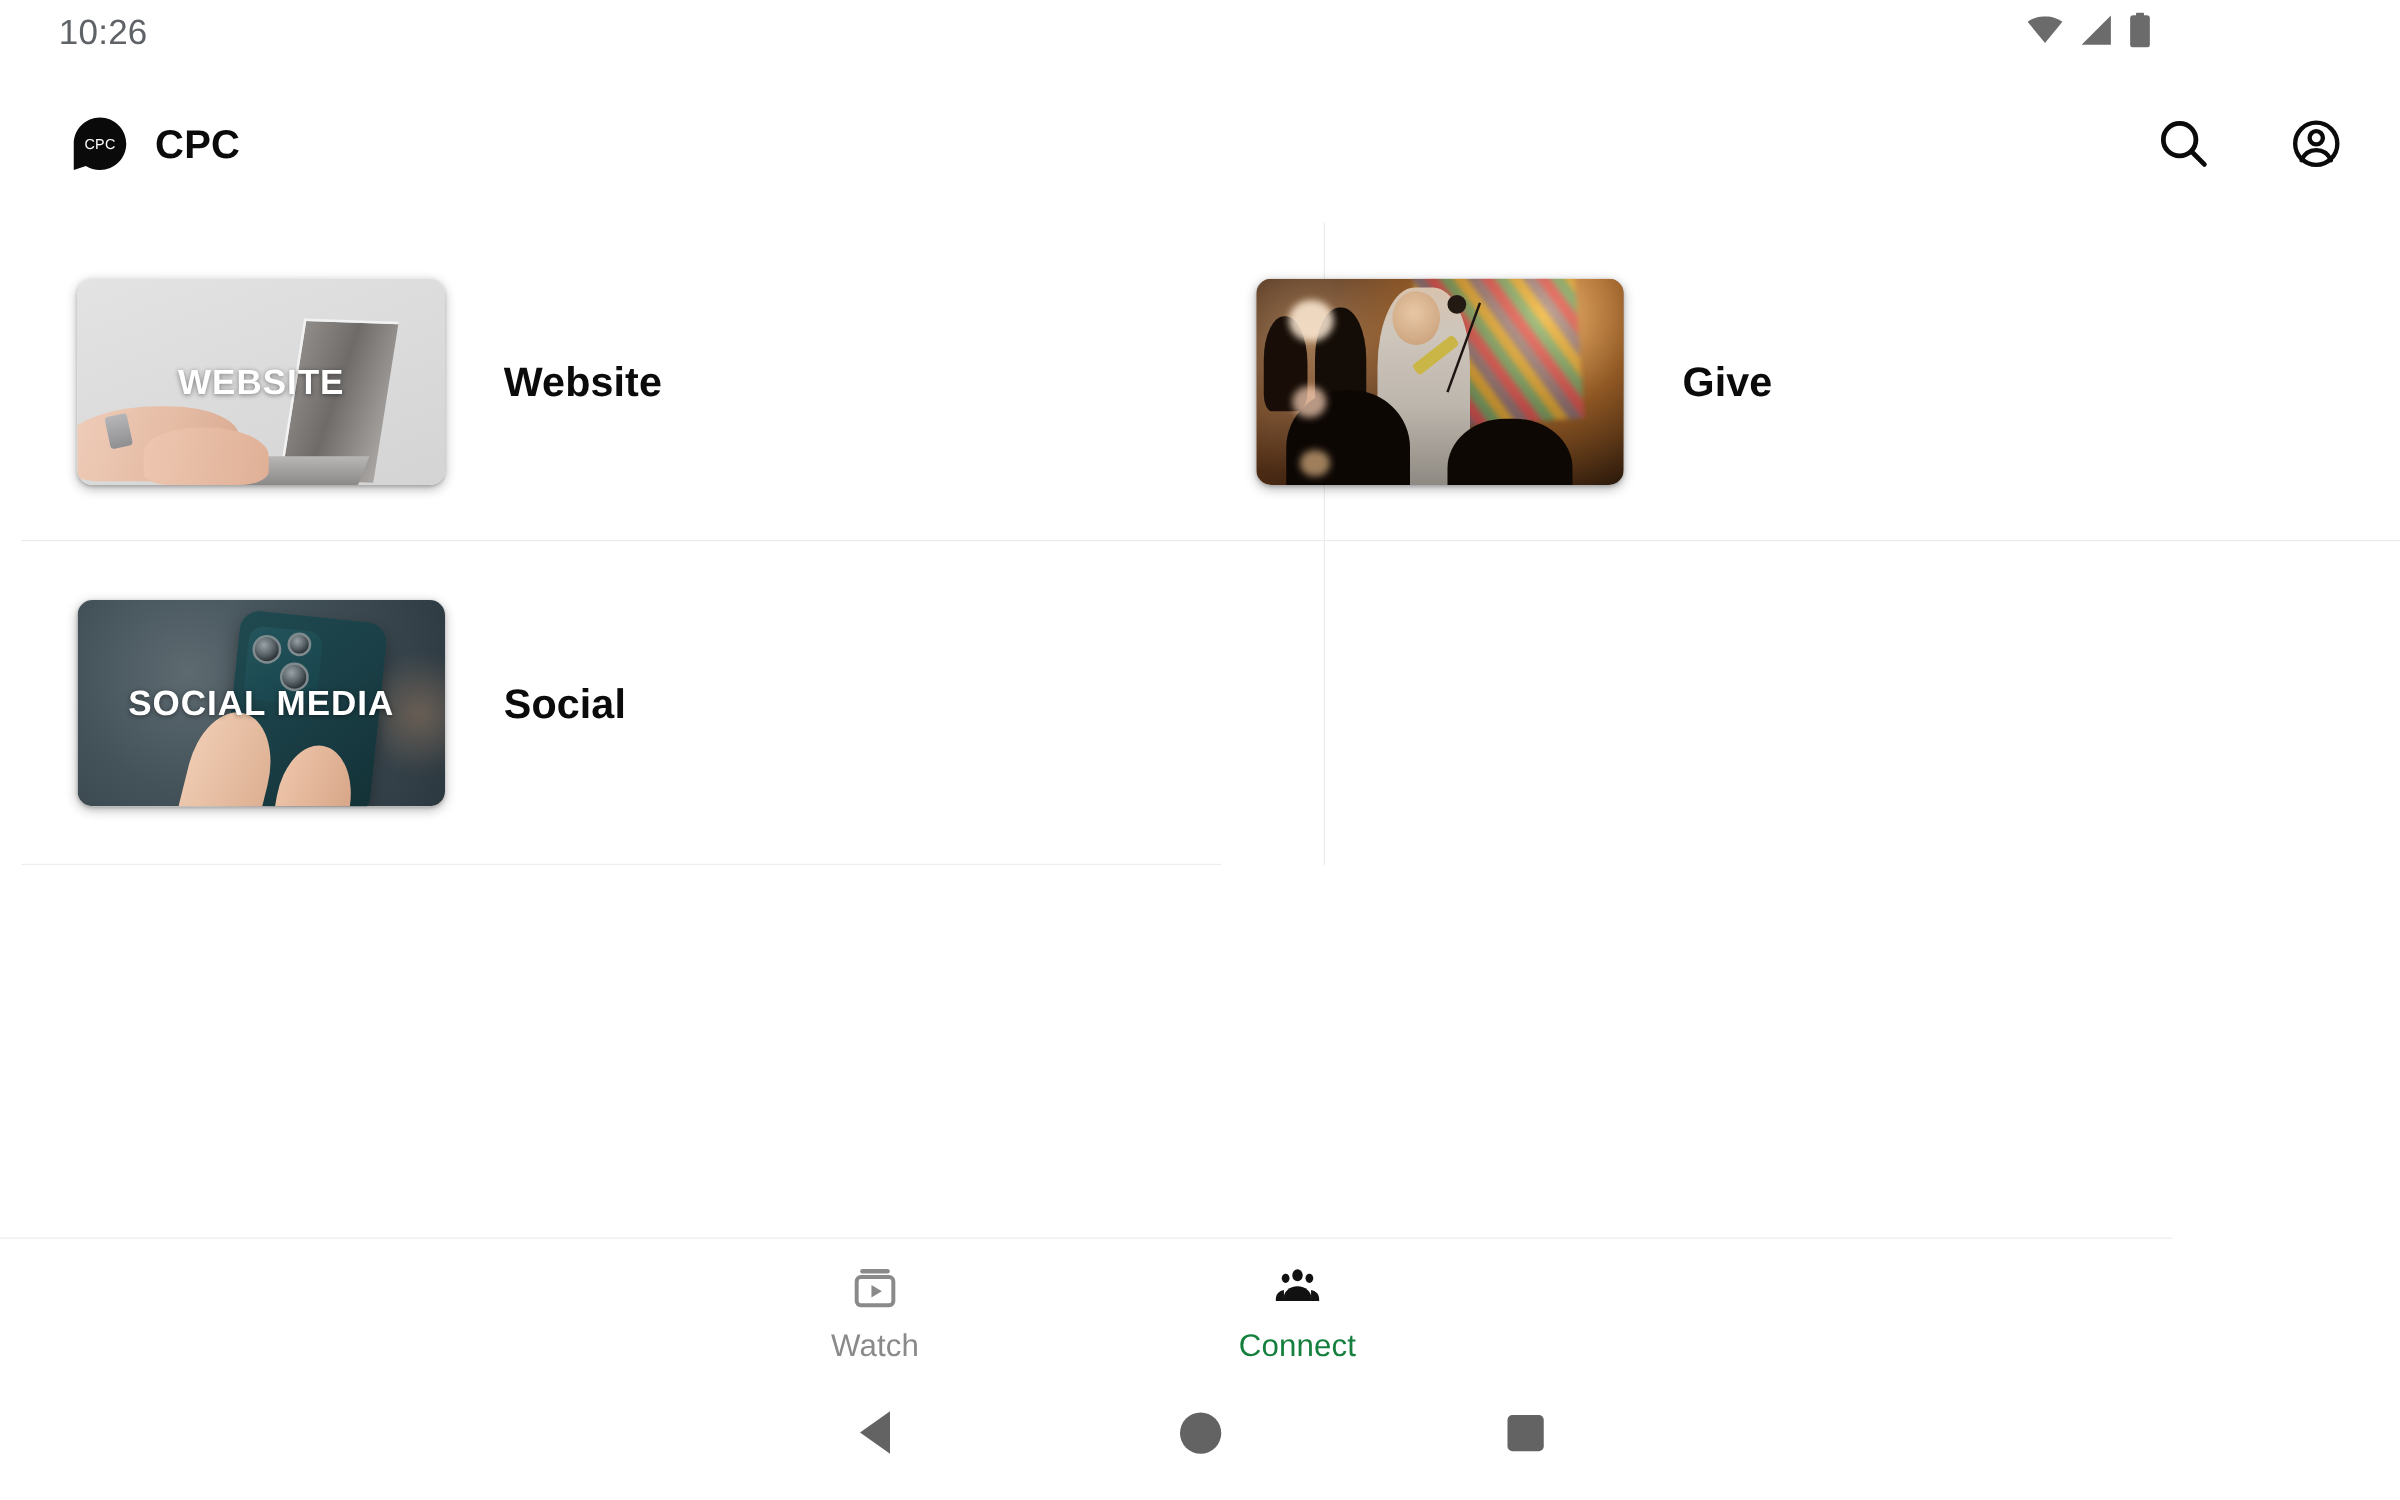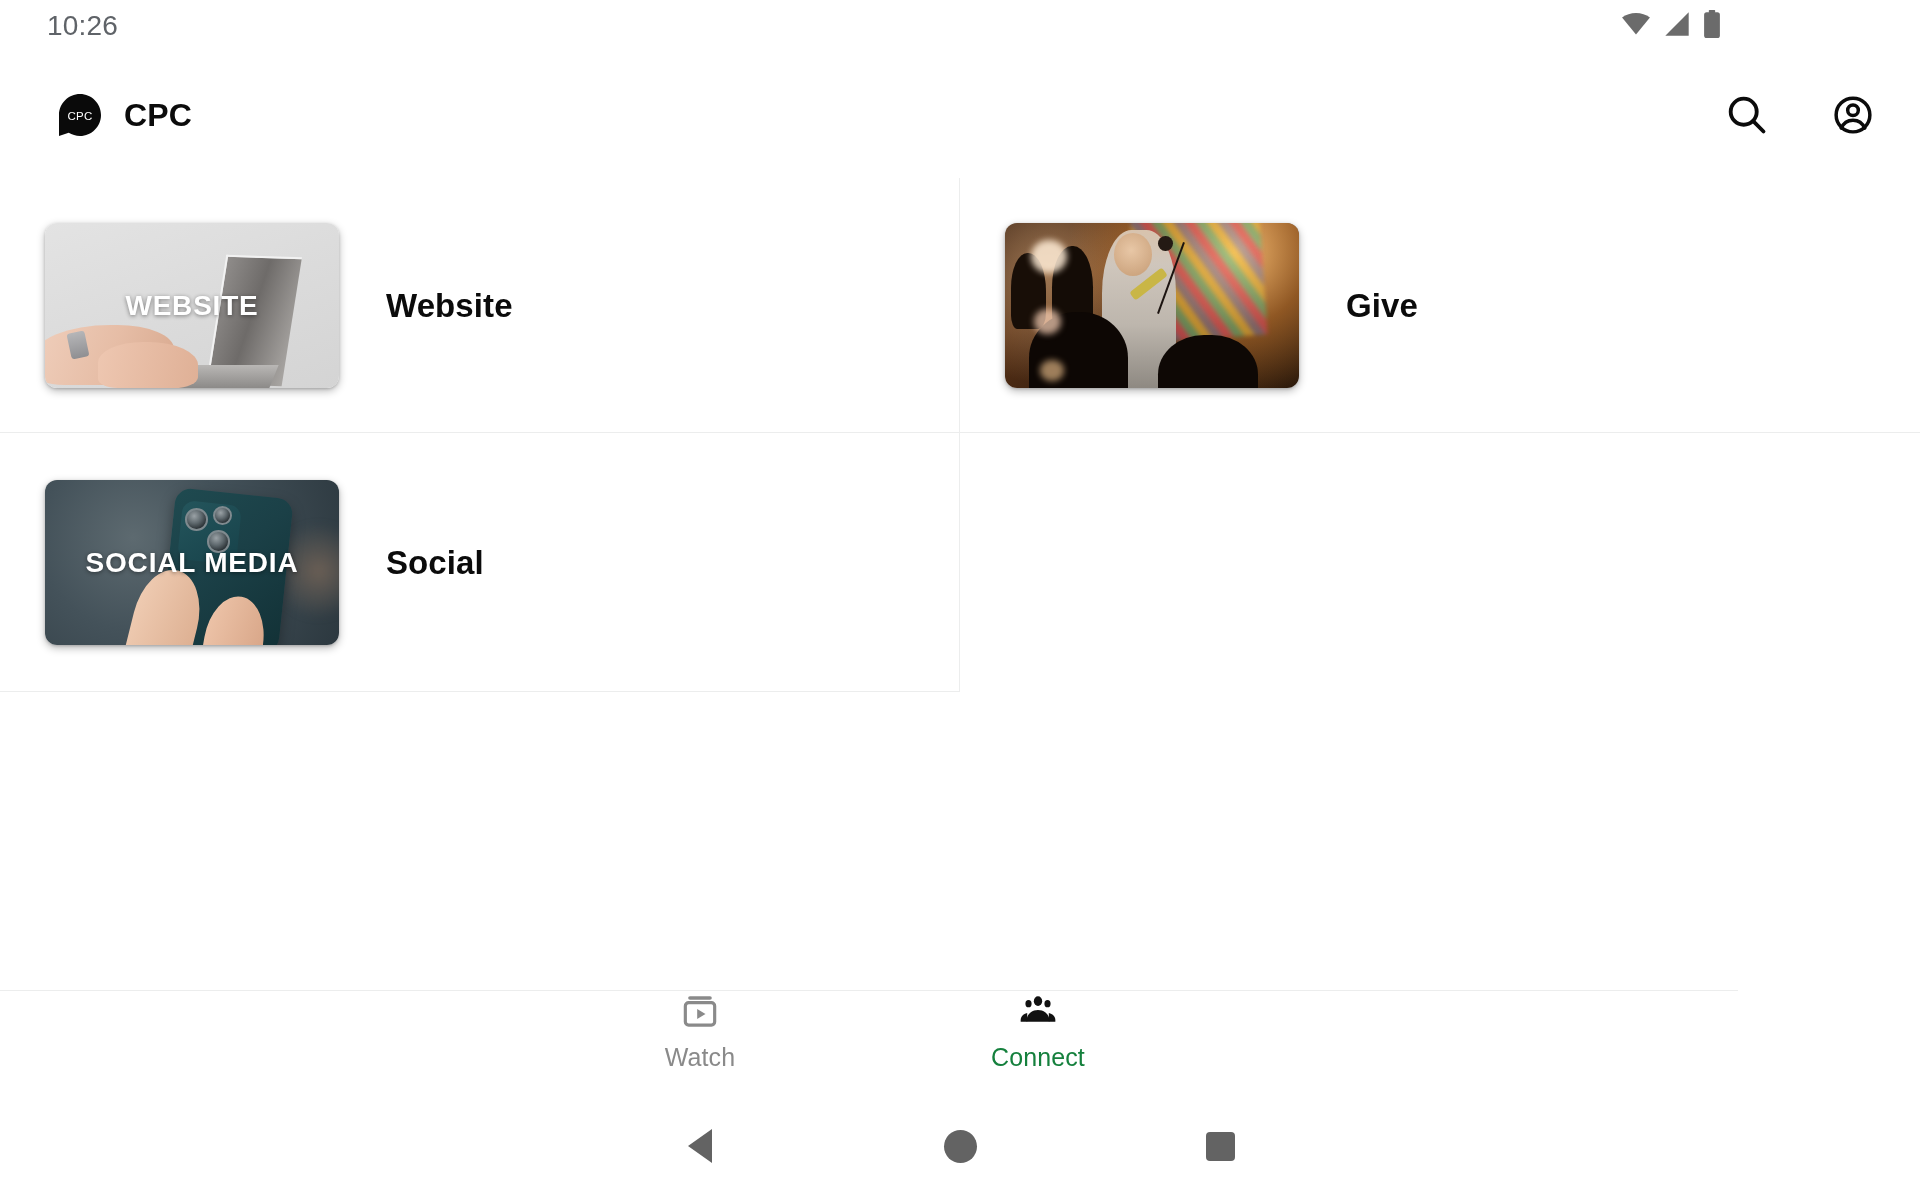--- a/index.html
+++ b/index.html
@@ -27,22 +27,22 @@
     display:flex; align-items:center; padding:0 40px 0 58px;
   }
   .brand{ display:flex; align-items:center; gap:22px; }
   .brand-logo{ width:44px; height:44px; position:relative; display:block; }
   .brand-title{ font-size:32px; font-weight:700; color:#0b0b0b; letter-spacing:.2px; }
   .app-bar-actions{ margin-left:auto; display:flex; align-items:center; gap:52px; }
   .icon-btn{ width:54px; height:54px; display:flex; align-items:center; justify-content:center; }
 
   
   .grid{
-    position:absolute; top:178px; left:0; width:960px; height:514px;
-    display:grid; grid-template-columns:1fr; grid-template-rows:255px 259px;
+    position:absolute; top:178px; left:0; width:1060px; height:514px;
+    display:grid; grid-template-columns:1fr; grid-template-rows:255px 259px;padding-left:17px;
   }
   .grid-right{
     position:absolute; top:178px; left:960px; width:960px; height:255px;
   }
   .cell{
     display:flex; align-items:center; padding-left:45px; position:relative;
   }
   .cell.bordered-r::after{
     content:""; position:absolute; right:0; top:0; width:1px; height:100%;
     background:#eceded;
@@ -201,21 +201,21 @@
   .art-social .blur-r{
     position:absolute; right:-4%; top:20%; width:22%; height:70%;
     background:radial-gradient(circle,#6b5f55 0%, rgba(60,70,76,0) 72%);
     filter:blur(4px);
   }
 
   
   .bottom-nav{
     position:absolute; left:0; bottom:108px; width:1738px; height:102px;
     border-top:1px solid #eceded; background:#fff;
-    display:flex; align-items:flex-start; justify-content:center; gap:0;
+    display:flex; align-items:flex-end; justify-content:center; gap:0;
   }
   .nav-item{
     width:338px; display:flex; flex-direction:column; align-items:center;
     justify-content:center; gap:8px;
   }
   .nav-label{ font-size:25px; letter-spacing:.1px; }
   .nav-item.active .nav-label{ color:#15803d; }
   .nav-item.inactive .nav-label{ color:#8a8a8a; }
 
   

